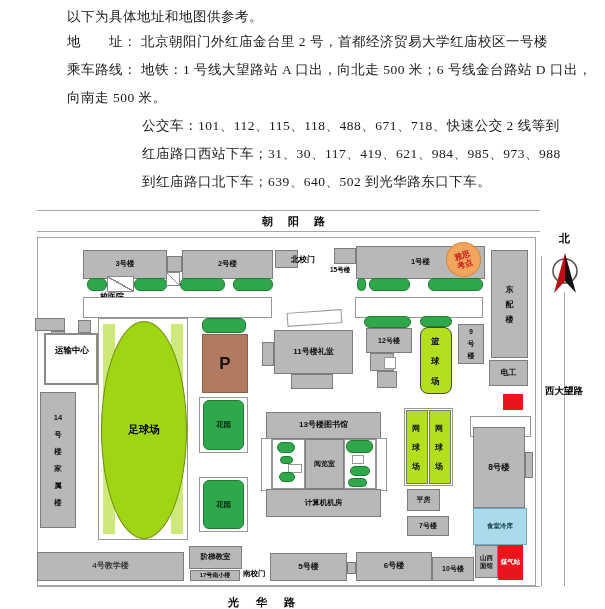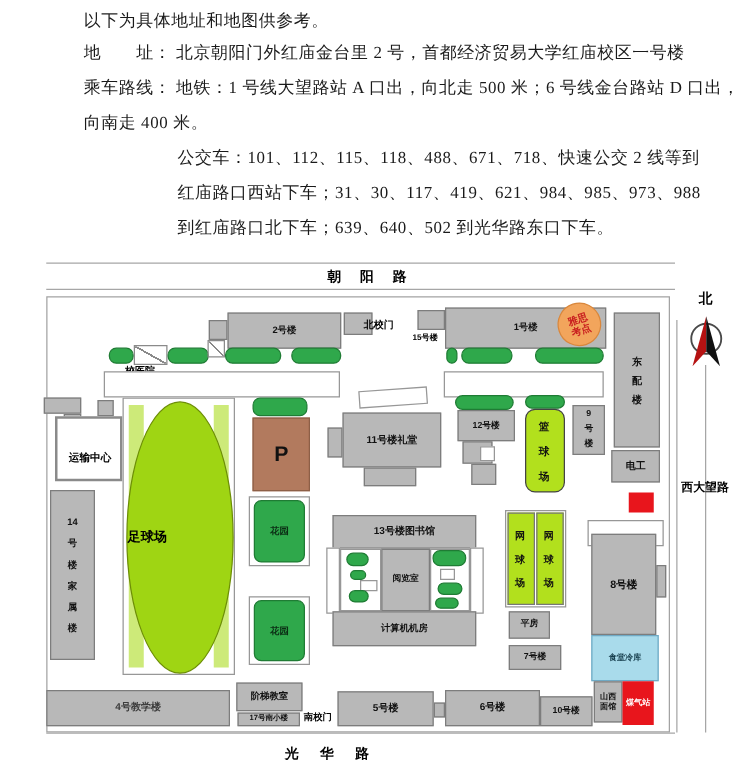--- a/index.html
+++ b/index.html
@@ -26,21 +26,21 @@
      border:1px solid #8a8a8a;box-sizing:border-box;}
 </style>
 </head>
 <body>
 
 <div id="screen">
 
   <div class="docline" style="left:35px;top:8px;">以下为具体地址和地图供参考。</div>
   <div class="docline" style="left:35px;top:33px;">地　　址：  北京朝阳门外红庙金台里 2 号，首都经济贸易大学红庙校区一号楼</div>
   <div class="docline" style="left:35px;top:61px;">乘车路线：  地铁：1 号线大望路站 A 口出，向北走 500 米；6 号线金台路站 D 口出，</div>
-  <div class="docline" style="left:35px;top:89px;">向南走 400 米。</div>
+  <div class="docline" style="left:35px;top:89px;">向南走 500 米。</div>
   <div class="docline" style="left:110px;top:117px;">公交车：101、112、115、118、488、671、718、快速公交 2 线等到</div>
   <div class="docline" style="left:110px;top:145px;">红庙路口西站下车；31、30、117、419、621、984、985、973、988</div>
   <div class="docline" style="left:110px;top:173px;">到红庙路口北下车；639、640、502 到光华路东口下车。</div>
 
   <div class="abs" style="left:0;top:205px;width:605px;height:404px;">
 
     <div class="roadline-h" style="left:37px;top:5px;width:503px;"></div>
     <div class="roadline-h" style="left:37px;top:26px;width:503px;"></div>
     <div class="maplabel" style="left:262px;top:9px;font-size:11px;letter-spacing:6px;">朝 阳 路</div>
 
@@ -53,20 +53,23 @@
 
     <div class="maplabel" style="left:559px;top:26px;font-size:11px;">北</div>
     <svg class="abs" style="left:548px;top:43px;" width="36" height="52" viewBox="0 0 36 52">
       <circle cx="17" cy="23" r="12" fill="none" stroke="#4a4a4a" stroke-width="1.5"></circle>
       <polygon points="17,5 6,45 17,33" fill="#b51212"></polygon>
       <polygon points="17,5 28,45 17,33" fill="#101010"></polygon>
     </svg>
 
     <div class="whitebox" style="left:37px;top:32px;width:499px;height:349px;border-color:#a3a3a3;background:transparent;"></div>
 
+    <div class="bldg" style="left:83px;top:45px;width:84px;height:29px;font-size:7.5px;">
+      <span>3号楼</span>
+      </div>
     <div class="bldg" style="left:167px;top:51px;width:15px;height:16px;"></div>
     <div class="bldg" style="left:182px;top:45px;width:91px;height:29px;font-size:7.5px;">
       <span>2号楼</span>
       </div>
     <div class="bldg" style="left:275px;top:45px;width:23px;height:18px;"></div>
     <div class="maplabel" style="left:291px;top:49px;font-size:8px;">北校门</div>
     <div class="bldg" style="left:334px;top:43px;width:22px;height:16px;"></div>
     <div class="maplabel" style="left:330px;top:61px;font-size:6.5px;">15号楼</div>
     <div class="bldg" style="left:356px;top:41px;width:129px;height:33px;font-size:7.5px;">
       <span>1号楼</span>
@@ -98,32 +101,32 @@
     <div class="maplabel" style="left:100px;top:86px;font-size:8px;">校医院</div>
 
     <div class="whitebox" style="left:83px;top:92px;width:189px;height:21px;"></div>
     <div class="whitebox" style="left:355px;top:92px;width:128px;height:21px;"></div>
 
     <div class="bldg" style="left:35px;top:113px;width:30px;height:13px;"></div>
     <div class="bldg" style="left:51px;top:126px;width:14px;height:11px;"></div>
     <div class="bldg" style="left:78px;top:115px;width:13px;height:13px;"></div>
 
     <div class="whitebox" style="left:44px;top:128px;width:54px;height:52px;border:2px solid #8a8a8a;">
-      <div class="maplabel" style="left:2px;top:26px;font-size:8.5px;width:48px;text-align:center;">运输中心</div>
+      <div class="maplabel" style="left:2px;top:10px;font-size:8.5px;width:48px;text-align:center;">运输中心</div>
     </div>
 
     <div class="bldg" style="left:40px;top:187px;width:36px;height:136px;font-size:7.5px;">
       <span class="vtext" style="width:14px;line-height:17px;">14号楼家属楼</span>
       </div>
 
     <div class="whitebox" style="left:98px;top:113px;width:90px;height:222px;"></div>
     <div class="abs" style="left:103px;top:119px;width:12px;height:210px;background:#cdea79;"></div>
     <div class="abs" style="left:171px;top:119px;width:12px;height:210px;background:#cdea79;"></div>
     <div class="abs" style="left:101px;top:116px;width:84px;height:216px;border-radius:50%;background:#9fd513;
-                border:1px solid #6d8e06;display:flex;align-items:center;justify-content:flex-start;">
+                border:1px solid #6d8e06;display:flex;align-items:center;justify-content:center;">
       <span class="maplabel" style="position:static;font-size:10.5px;">足球场</span>
     </div>
 
     <div class="bush" style="left:202px;top:113px;width:44px;height:15px;"></div>
     <div class="abs" style="left:202px;top:129px;width:44px;height:57px;background:#b27a5e;border:1px solid #8d5f47;
                 display:flex;align-items:center;justify-content:center;">
       <span style="font-size:17px;font-weight:bold;color:#111;">P</span>
     </div>
 
     <div class="whitebox" style="left:199px;top:192px;width:49px;height:56px;"></div>

